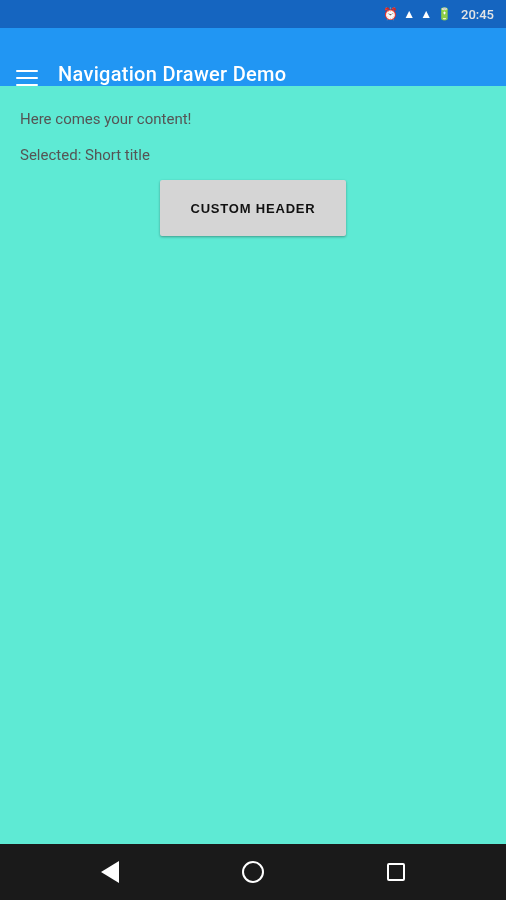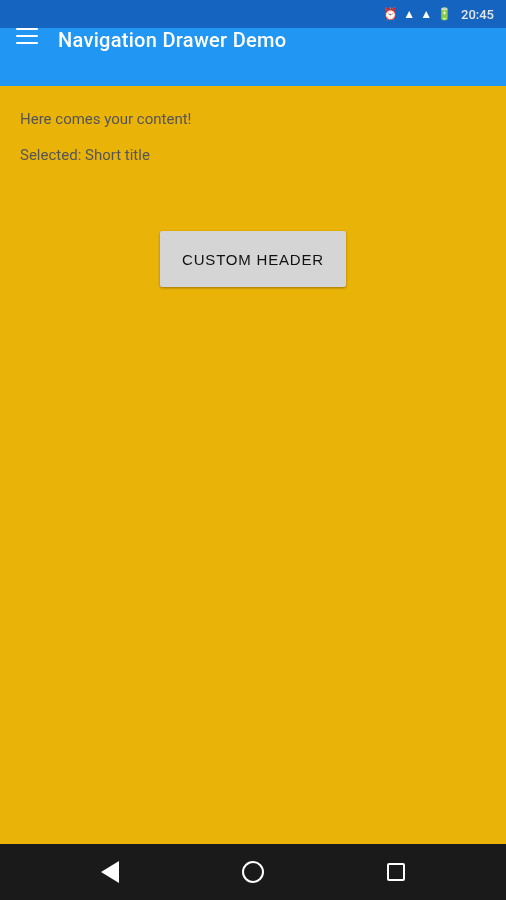--- a/index.html
+++ b/index.html
@@ -45,21 +45,21 @@
     .status-icon {
       color: white;
       font-size: 12px;
     }
 
     
     .app-bar {
       background: #2196f3;
       height: 58px;
       display: flex;
-      align-items: flex-start;
+      align-items: flex-end;
       padding: 0 16px;
       gap: 20px;
     }
 
     .hamburger-icon {
       display: flex;
       flex-direction: column;
       gap: 5px;
       cursor: pointer;
     }
@@ -75,64 +75,63 @@
     .app-bar-title {
       color: white;
       font-size: 20px;
       font-weight: 500;
       letter-spacing: 0.3px;
     }
 
     
     .main-content {
       flex: 1;
-      background: #eab308;
+      background: #5eead4;
       padding: 24px 20px;
       display: flex;
       flex-direction: column;
       align-items: flex-start;
     }
 
     .content-text {
       color: #555;
       font-size: 15px;
       margin-bottom: 18px;
     }
 
     .selected-text {
       color: #555;
       font-size: 15px;
-      margin-bottom: 40px;
+      margin-bottom: 16px;
     }
 
     .buttons-container {
       width: 100%;
       display: flex;
       flex-direction: column;
       align-items: center;
       gap: 12px;
     }
 
     .action-button {
       background: #d5d5d5;
       border: none;
       border-radius: 2px;
       width: 186px;
       height: 56px;
-      font-size: 15px;
-      font-weight: 400;
+      font-size: 13px;
+      font-weight: 700;
       letter-spacing: 0.8px;
       color: #111;
       cursor: pointer;
       text-transform: uppercase;
       box-shadow: 0 1px 3px rgba(0,0,0,0.2), 0 1px 2px rgba(0,0,0,0.15);
       display: flex;
       align-items: center;
       justify-content: center;
-      margin-top: 27px;
     }
 
     
     .bottom-bar {
       background: #1a1a1a;
       height: 56px;
       display: flex;
       align-items: center;
       justify-content: space-around;
       padding: 0 40px;

